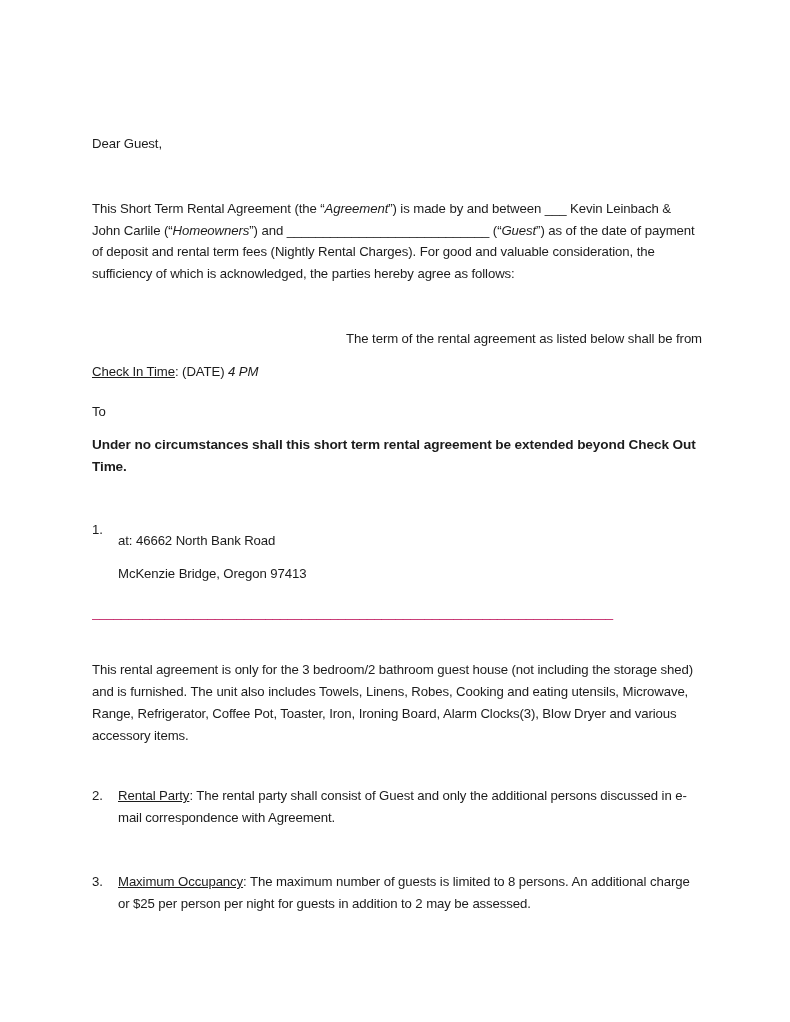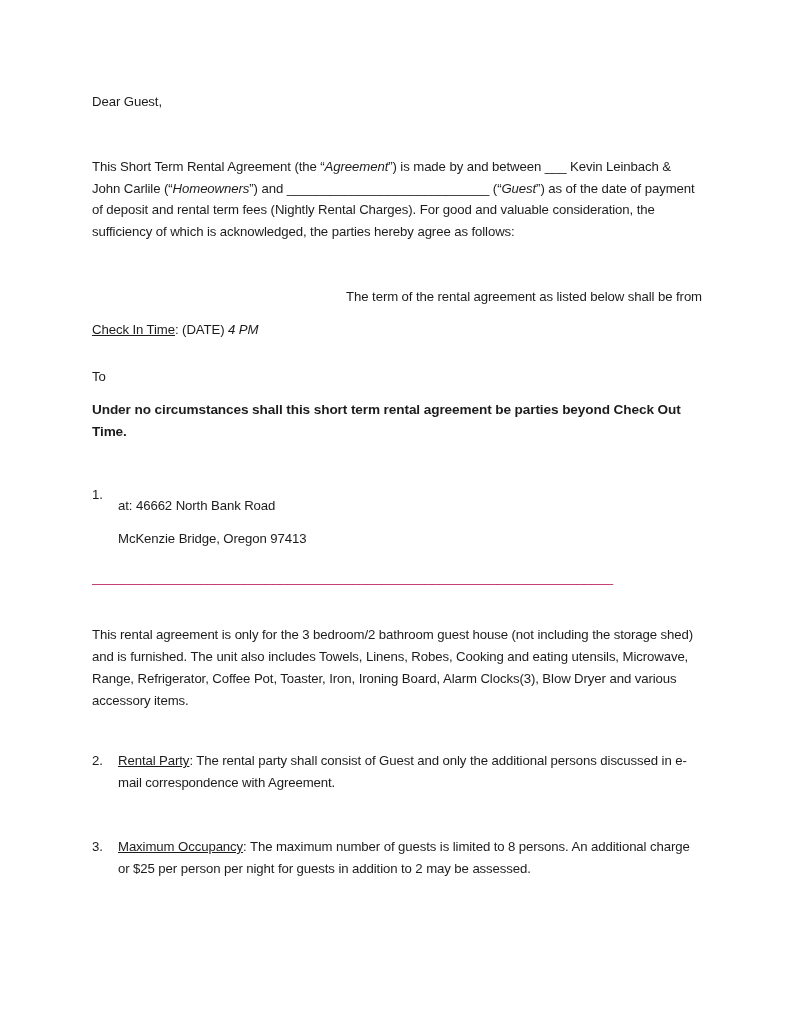--- a/index.html
+++ b/index.html
@@ -14,24 +14,24 @@
     font-size: 13.2px;
     line-height: 21.4px;
     color: #1c1c1c;
     padding: 91px 88px 40px 92px;
     overflow: hidden;
     letter-spacing: -0.1px;
   }
   .para { margin: 0; }
   .it { font-style: italic; }
   .ul { text-decoration: underline; }
-  .salutation { margin-bottom: 44px; }
+  .salutation { margin-bottom: 44px; margin-top: 42px; }
   .intro { margin-bottom: 44px; }
   .term-line { margin-bottom: 12px; text-align: right; }
-  .time-line { margin-bottom: 25px; }
+  .time-line { margin-bottom: 18px; }
   .to-line { margin-bottom: 12px; }
   .checkout-line { margin-bottom: 13px; }
   .bold-notice {
     font-weight: bold;
     font-size: 13.6px;
     margin-bottom: 42px;
   }
   .list-item {
     display: flex;
     align-items: flex-start;
@@ -62,21 +62,21 @@
 
   <p class="para intro"><span>This Short Term Rental Agreement (the “</span><span class="it">Agreement</span><span>”) is made by and between ___ Kevin Leinbach &amp; John Carlile (“</span><span class="it">Homeowners</span><span>”) and ____________________________ (“</span><span class="it">Guest</span><span>”) as of the date of payment of deposit and rental term fees (Nightly Rental Charges). For good and valuable consideration, the sufficiency of which is acknowledged, the parties hereby agree as follows:</span></p>
 
   <p class="para term-line">The term of the rental agreement as listed below shall be from</p>
 
   <p class="para time-line"><span class="ul">Check In Time</span><span>: (DATE) </span><span class="it">4 PM</span></p>
 
   <p class="para to-line">To</p>
 
 
-  <p class="para bold-notice">Under no circumstances shall this short term rental agreement be parties beyond Check Out Time.</p>
+  <p class="para bold-notice">Under no circumstances shall this short term rental agreement be extended beyond Check Out Time.</p>
 
   <div class="list-item item1">
     <span class="li-num">1.</span>
     <div class="li-body">
       <p class="sub-line">at: 46662 North Bank Road</p>
       <p class="sub-line">McKenzie Bridge, Oregon 97413</p>
     </div>
   </div>
 
   <p class="para separator-line">________________________________________________________________________</p>

